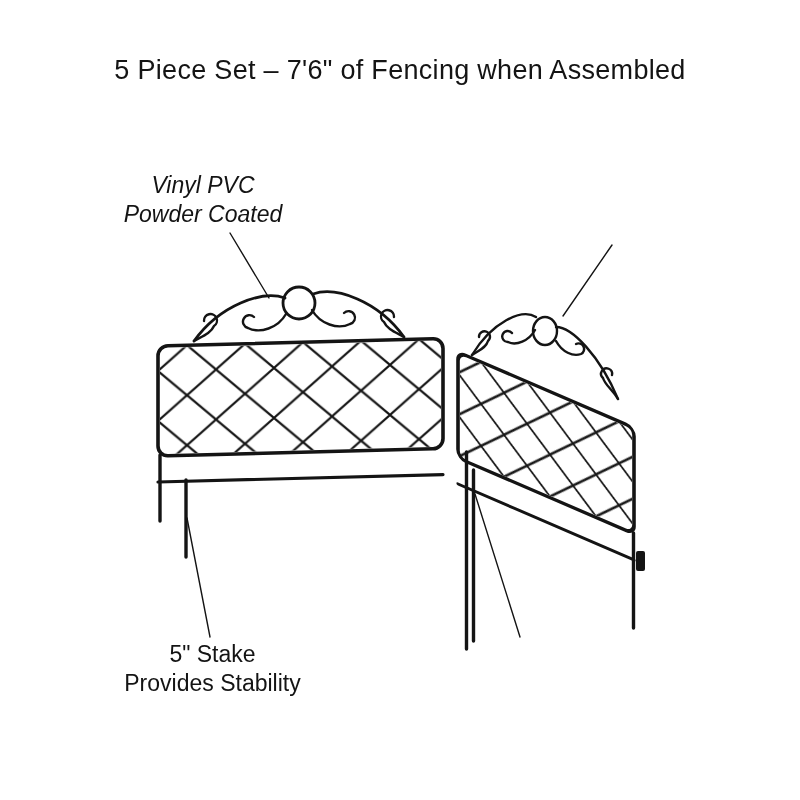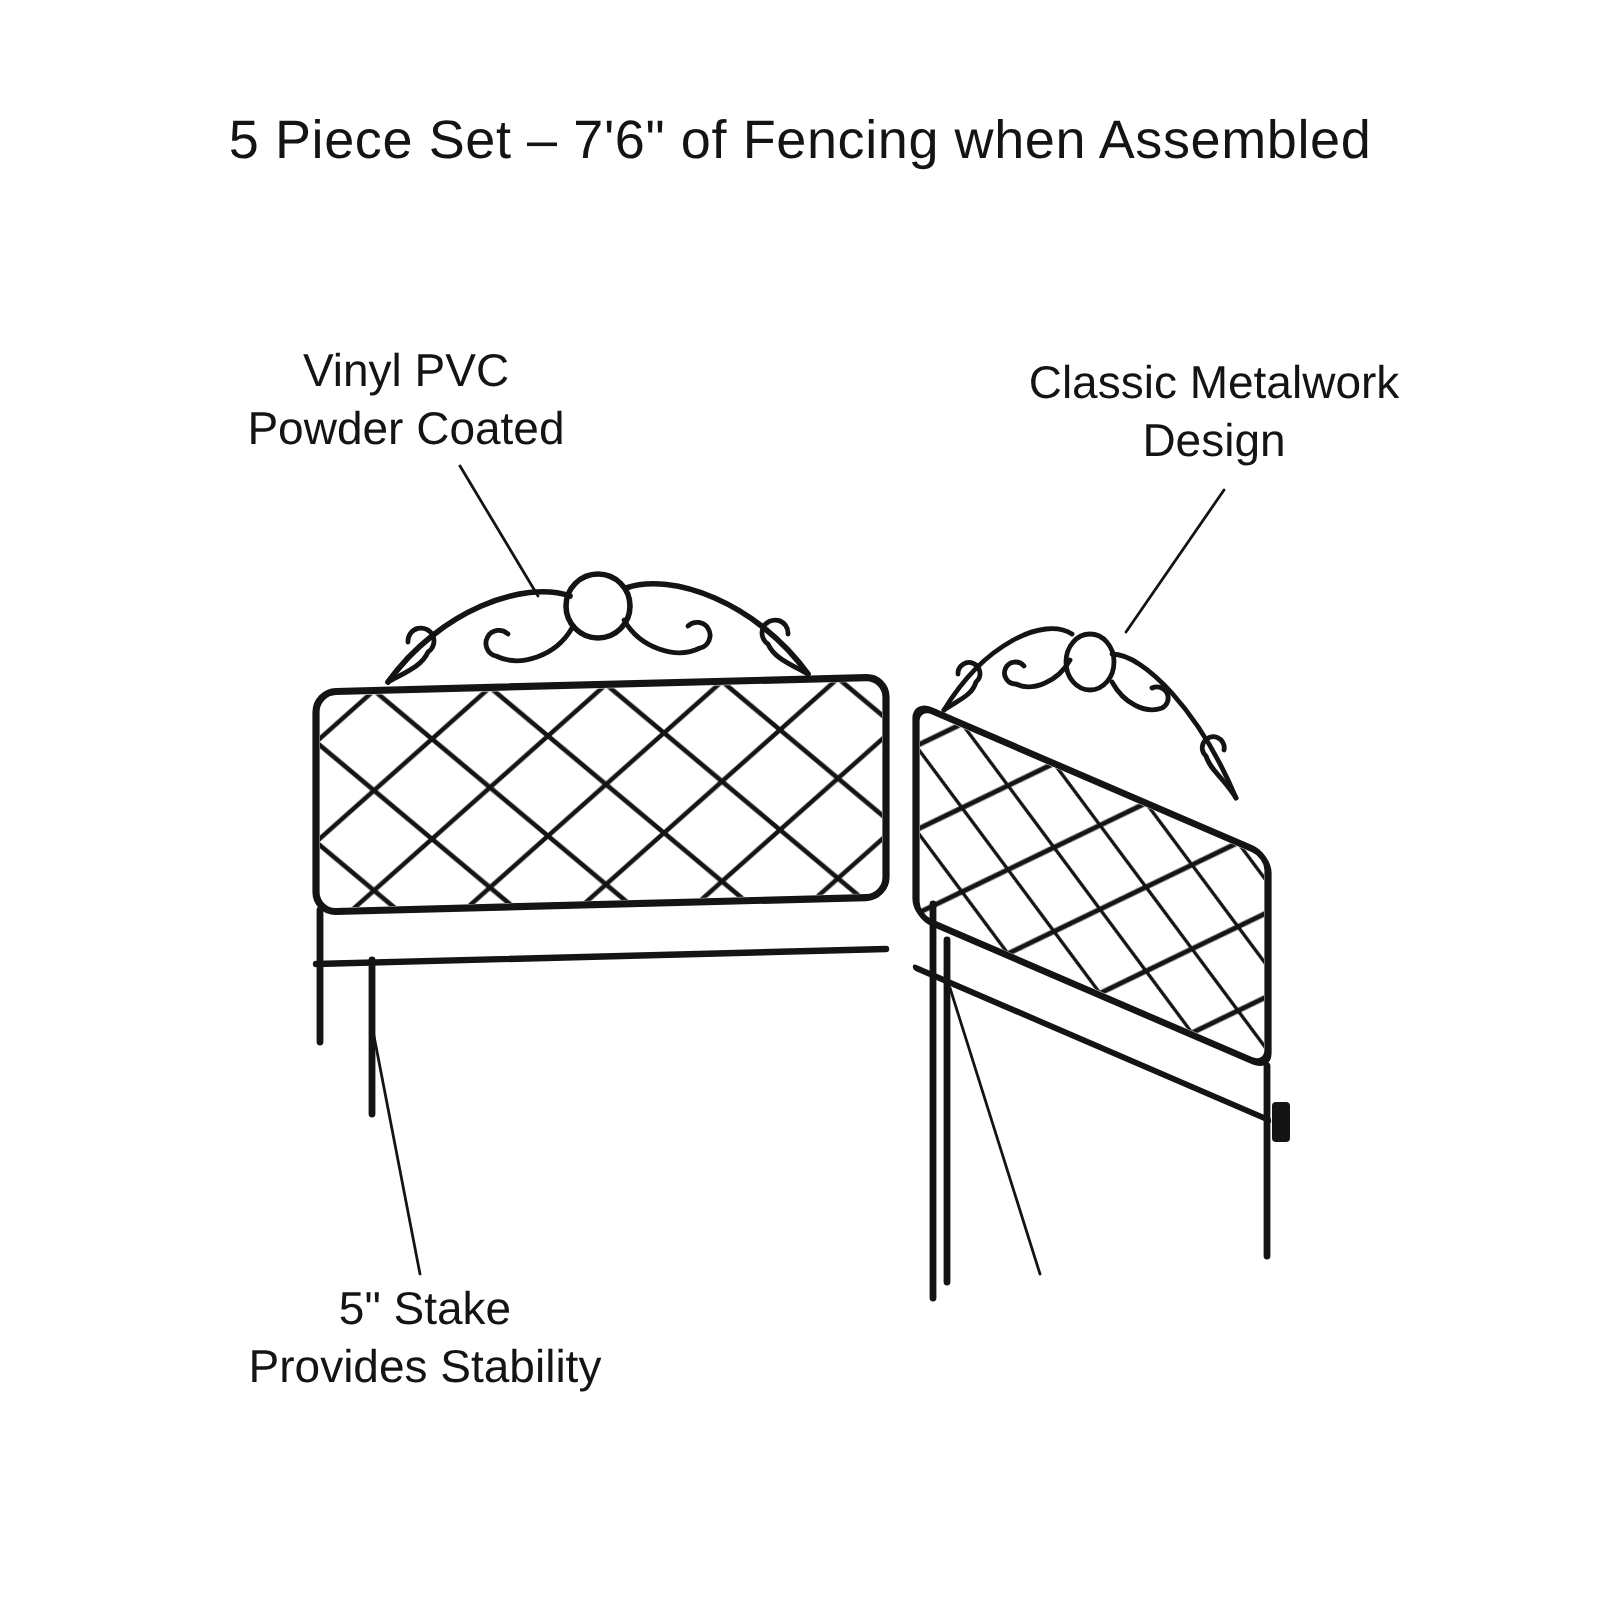--- a/index.html
+++ b/index.html
@@ -31,21 +31,21 @@
     color:var(--ink);
   }
   .callout{
     position:absolute;
     text-align:center;
     font-size:23px;
     line-height:29px;
     white-space:pre-line;
     color:var(--ink);
   }
-  .callout-coating{ left:88px;  top:171px; width:230px; }
+  .callout-coating{ left:88px;  top:171px; width:230px;font-style:italic; }
   .callout-design { left:487px; top:177px; width:240px; }
   .callout-stake  { left:90px;  top:640px; width:245px; }
   .callout-interlock{ left:415px; top:640px; width:285px; }
 
   svg.figure{
     position:absolute;
     inset:0;
   }
   .ln{fill:none;stroke:var(--ink);stroke-linecap:round;stroke-linejoin:round;}
   .frame{stroke-width:3.6;}
@@ -58,22 +58,20 @@
 </style>
 </head>
 <body>
 
 <div class="canvas">
 
   <h1 class="title">5 Piece Set – 7'6" of Fencing when Assembled</h1>
 
   <div class="callout callout-coating">Vinyl PVC
 Powder Coated</div>
-  <div class="callout callout-design">Classic Metalwork
-Design</div>
   <div class="callout callout-stake">5" Stake
 Provides Stability</div>
 
   <svg class="figure" width="800" height="800" viewBox="0 0 800 800">
     <defs>
       <pattern id="latticeL" width="58" height="50" patternUnits="userSpaceOnUse">
         <path d="M29,0 L58,25 L29,50 L0,25 Z" fill="none" stroke="#141414" stroke-width="2.3"></path>
       </pattern>
       <pattern id="latticeR" width="46" height="42" patternUnits="userSpaceOnUse">
         <path d="M23,0 L46,21 L23,42 L0,21 Z" fill="none" stroke="#141414" stroke-width="2.1"></path>

